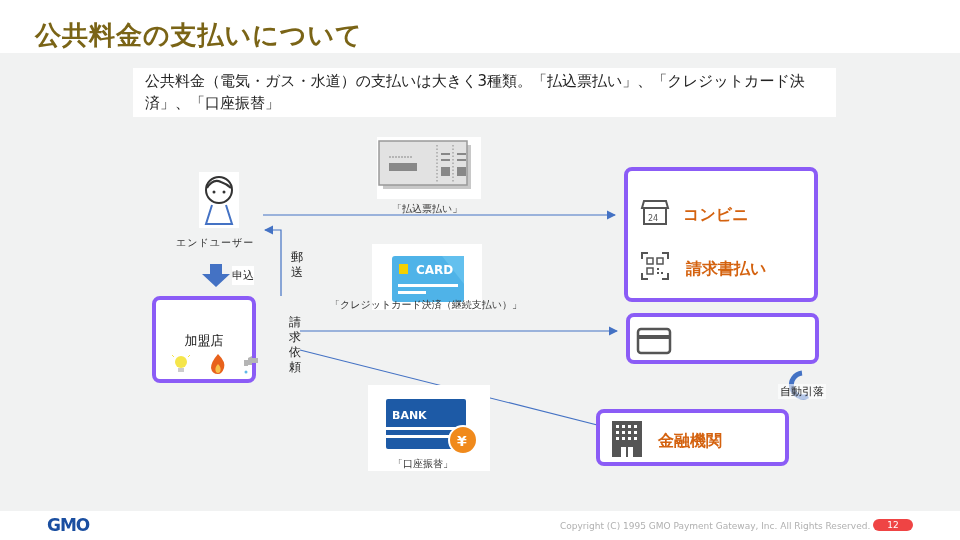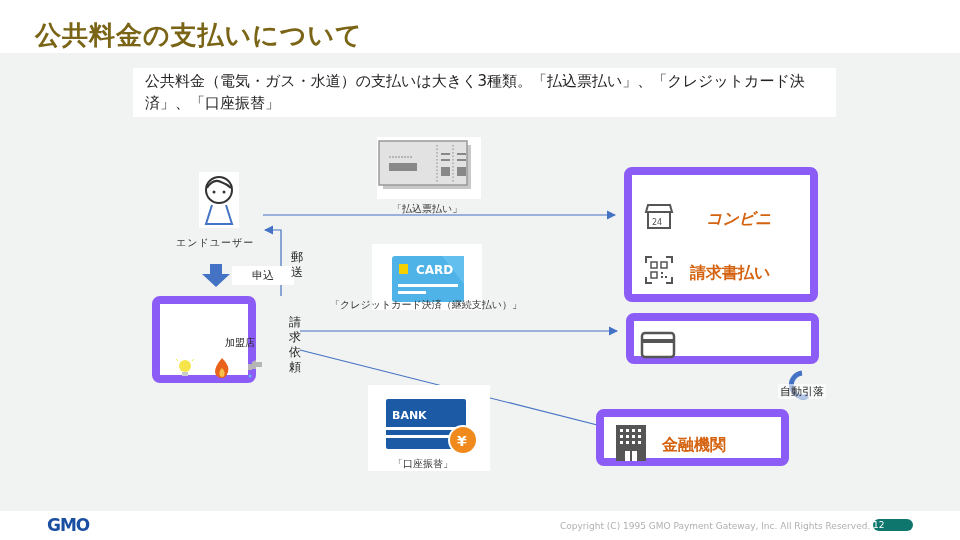--- a/index.html
+++ b/index.html
@@ -4,27 +4,27 @@
 <style>
   html,body{margin:0;padding:0;}
   body{width:960px;height:540px;position:relative;overflow:hidden;background:#ffffff;font-family:"DejaVu Sans",sans-serif;}
   .title{position:absolute;left:35px;top:18px;font-size:26px;font-weight:bold;color:#7a6416;letter-spacing:1px;}
   .stage{position:absolute;left:0;top:53px;width:960px;height:458px;background:#f1f2f2;}
   .intro{position:absolute;left:133px;top:68px;width:703px;height:49px;background:#ffffff;font-size:15px;color:#222;line-height:22px;padding:2px 12px;box-sizing:border-box;}
   .abs{position:absolute;}
   .whitebg{background:#fff;}
   .small{font-size:11px;color:#333;}
   .vtext{font-size:12px;color:#222;width:14px;line-height:15px;text-align:center;}
-  .box{position:absolute;background:#fff;border:8px solid #8b5cf6;border-radius:8px;box-sizing:border-box;}
+  .box{position:absolute;background:#fff;border:4px solid #8b5cf6;border-radius:8px;box-sizing:border-box;}
   .orange{color:#d4620f;font-weight:bold;font-size:16px;}
   .footer-logo{position:absolute;left:47px;top:515px;font-size:16px;display:flex;align-items:baseline;}
   .gmo{font-weight:900;color:#1a4ea0;font-family:"DejaVu Sans",sans-serif;font-size:17px;letter-spacing:-1px;}
   .pg{font-family:"DejaVu Serif",serif;color:#333;font-size:16px;letter-spacing:0px;margin-left:2px;}
   .copyright{position:absolute;left:560px;top:521px;font-size:9px;color:#b0b0b0;}
-  .pagenum{position:absolute;left:873px;top:519px;width:40px;height:12px;border-radius:6px;background:#0f766e;color:#fff;font-size:9px;text-align:left;line-height:12px;}
+  .pagenum{position:absolute;left:873px;top:519px;width:40px;height:12px;border-radius:6px;background:#ef4444;color:#fff;font-size:9px;text-align:center;line-height:12px;}
   svg{position:absolute;left:0;top:0;}
 </style>
 </head>
 <body>
 
 <div class="title">公共料金の支払いについて</div>
 <div class="stage"></div>
 <div class="intro">公共料金（電気・ガス・水道）の支払いは大きく3種類。「払込票払い」、「クレジットカード決済」、「口座振替」</div>
 
 <svg width="960" height="540">
@@ -46,28 +46,28 @@
     <circle cx="15" cy="20" r="1.5" fill="#333"></circle>
       <circle cx="25" cy="20" r="1.5" fill="#333"></circle>
     <path d="M13,33 L7,52 L33,52 L27,33" fill="none" stroke="#4472c4" stroke-width="2"></path>
   </svg>
 </div>
 <div class="abs small" style="left:176px;top:236px;font-size:10px;letter-spacing:1px;">エンドユーザー</div>
 
 <svg width="960" height="540">
   <path d="M210,264 L222,264 L222,274 L230,274 L216,287 L202,274 L210,274 Z" fill="#4472c4"></path>
 </svg>
-<div class="abs whitebg small" style="left:232px;top:266px;padding:2px 20px;">申込</div>
+<div class="abs whitebg small" style="left:232px;top:266px;padding:2px 0;">申込</div>
 
 <div class="abs vtext" style="left:290px;top:250px;">郵送</div>
 
 <div class="abs vtext" style="left:288px;top:315px;">請求依頼</div>
 
 <div class="box" style="left:152px;top:296px;width:104px;height:87px;">
-  <div style="position:absolute;left:0;width:100%;top:32px;text-align:center;font-size:10px;color:#222;padding-left:36px;">加盟店</div>
+  <div style="position:absolute;left:0;width:100%;top:32px;text-align:center;font-size:13px;color:#222;">加盟店</div>
   <svg width="104" height="87" style="left:0;top:0">
     <g>
       <circle cx="25" cy="62" r="6" fill="#f5e54a"></circle>
       <rect x="22" y="68" width="6" height="4" fill="#ccc"></rect>
       <line x1="16" y1="55" x2="18" y2="57" stroke="#f5e54a"></line>
         <line x1="34" y1="55" x2="32" y2="57" stroke="#f5e54a"></line>
     </g>
     <g>
       <path d="M62,54 Q70,62 68,68 Q66,74 62,74 Q56,74 55,68 Q55,62 62,54 Z" fill="#e8621c"></path>
       <path d="M62,64 Q66,68 64,72 Q62,74 60,72 Q58,68 62,64 Z" fill="#f7c04a"></path>
@@ -122,21 +122,21 @@
   </svg>
   <div style="position:absolute;left:25px;top:72px;font-size:10px;color:#333;">「口座振替」</div>
 </div>
 
 <div class="box" style="left:624px;top:167px;width:194px;height:135px;">
   <svg width="30" height="30" style="left:12px;top:26px">
     <path d="M4,4 L26,4 L28,11 L2,11 Z" fill="none" stroke="#555" stroke-width="2"></path>
     <rect x="4" y="11" width="22" height="16" fill="none" stroke="#555" stroke-width="2"></rect>
     <text x="8" y="24" font-size="8" fill="#555" font-family="DejaVu Sans,sans-serif">24</text>
   </svg>
-  <div class="orange" style="position:absolute;left:74px;top:34px;font-style:italic;">コンビニ</div>
+  <div class="orange" style="position:absolute;left:55px;top:34px;">コンビニ</div>
   <svg width="30" height="30" style="left:12px;top:80px">
     <path d="M2,8 L2,2 L8,2 M22,2 L28,2 L28,8 M28,22 L28,28 L22,28 M8,28 L2,28 L2,22" fill="none" stroke="#555" stroke-width="2"></path>
     <rect x="7" y="7" width="6" height="6" fill="none" stroke="#555" stroke-width="1.5"></rect>
     <rect x="17" y="7" width="6" height="6" fill="none" stroke="#555" stroke-width="1.5"></rect>
     <rect x="7" y="17" width="6" height="6" fill="none" stroke="#555" stroke-width="1.5"></rect>
     <rect x="17" y="17" width="2" height="2" fill="#555"></rect>
       <rect x="21" y="21" width="2" height="2" fill="#555"></rect>
       <rect x="17" y="21" width="2" height="2" fill="#555"></rect>
   </svg>
   <div class="orange" style="position:absolute;left:58px;top:88px;">請求書払い</div>

